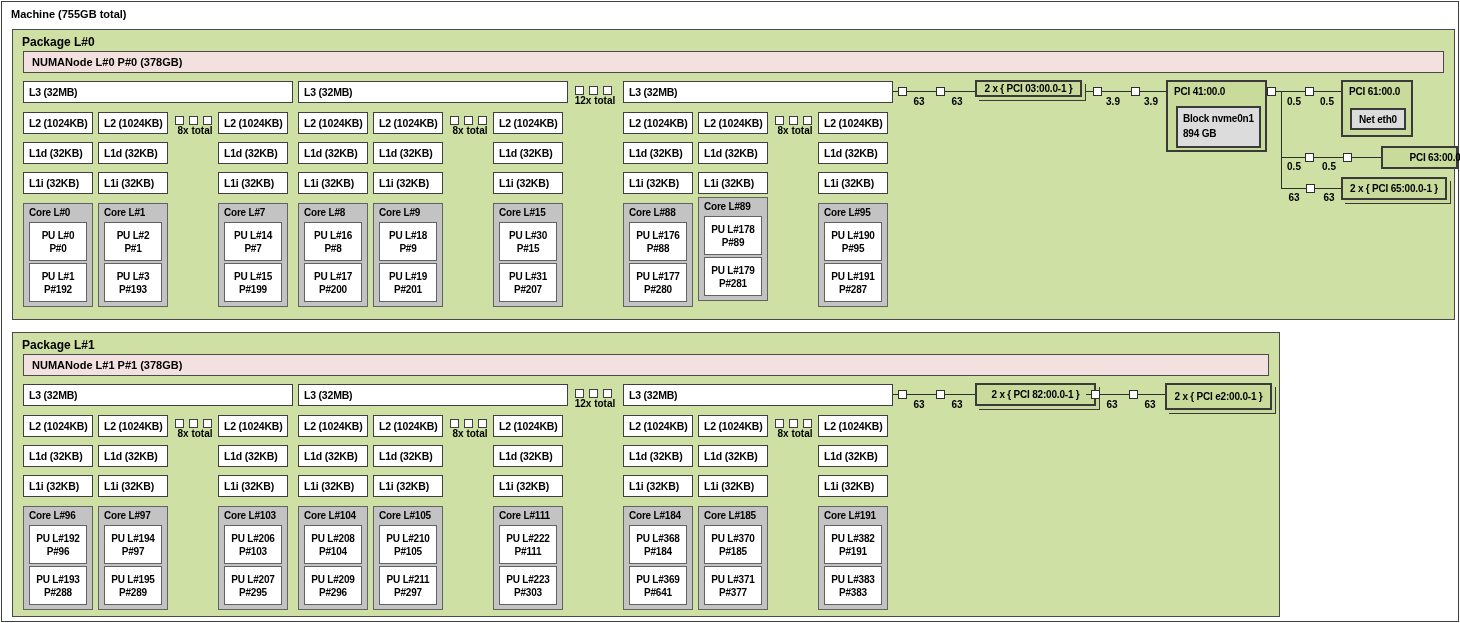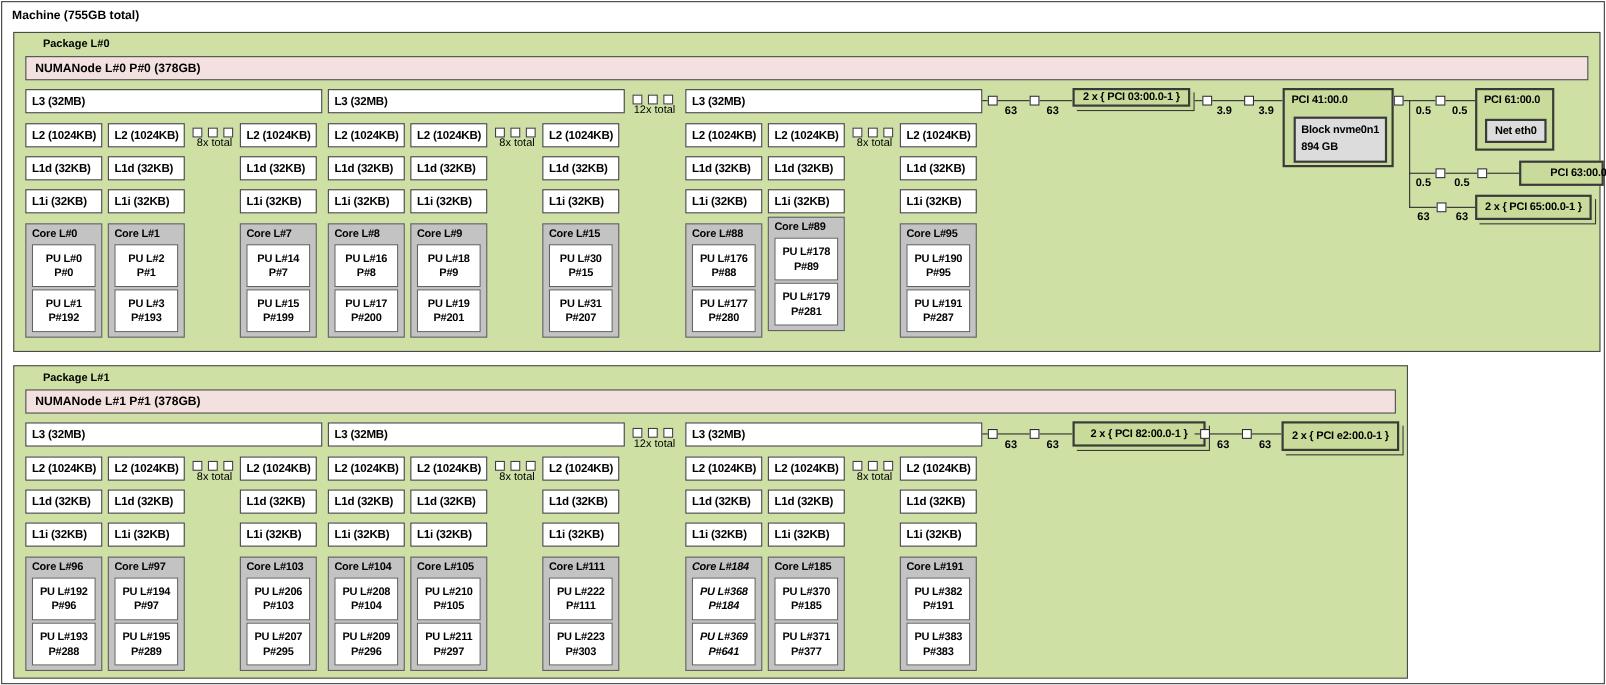--- a/index.html
+++ b/index.html
@@ -1,28 +1,28 @@
 <!DOCTYPE html>
 <html><head>
 <meta charset="utf-8">
 <style>
   html,body{margin:0;padding:0;background:#fff;}
   body{width:1460px;height:623px;position:relative;font-family:"Liberation Sans",sans-serif;color:#000;}
   .machine{position:absolute;left:1px;top:1px;width:1456px;height:619px;border:1px solid #3f3f3f;background:#fff;}
   .machine-label{position:absolute;left:9px;top:6px;font-size:11px;font-weight:bold;white-space:nowrap;}
   .package{position:absolute;background:#cfe0a5;border:1px solid #4a4a4a;box-sizing:border-box;}
-  .pkg-label{position:absolute;left:26px;top:5px;font-size:10px;font-weight:bold;white-space:nowrap;}
+  .pkg-label{position:absolute;left:9px;top:5px;font-size:12px;font-weight:bold;white-space:nowrap;}
   .numanode{position:absolute;left:10px;right:10px;top:21px;height:22px;background:#f3e1e0;border:1px solid #4a4a4a;box-sizing:border-box;display:flex;align-items:center;padding:0 8px;font-size:11px;font-weight:bold;white-space:nowrap;}
   .cache{position:absolute;height:22px;background:#fff;border:1px solid #3f3f3f;box-sizing:border-box;display:flex;align-items:center;padding:0 5px;font-size:10.5px;font-weight:bold;white-space:nowrap;letter-spacing:-0.2px;}
   .core{position:absolute;width:70px;height:104px;background:#c3c3c3;border:1px solid #626262;box-sizing:border-box;}
   .core-label{position:absolute;left:5px;top:3px;font-size:10px;font-weight:bold;white-space:nowrap;letter-spacing:-0.2px;}
   .pu{position:absolute;left:5px;width:58px;height:39px;background:#fff;border:1px solid #626262;box-sizing:border-box;display:flex;flex-direction:column;align-items:center;justify-content:center;font-size:10px;font-weight:bold;line-height:13px;white-space:nowrap;letter-spacing:-0.2px;}
   .pu.pu1{top:18px;} .pu.pu2{top:59px;}
   .msq{position:absolute;width:7px;height:7px;background:#fff;border:1px solid #3f3f3f;}
-  .mlabel{position:absolute;width:56px;font-size:10px;font-weight:normal;text-align:center;white-space:nowrap;}
+  .mlabel{position:absolute;width:56px;font-size:10px;font-weight:bold;text-align:center;white-space:nowrap;}
   .pci-line{position:absolute;height:1px;background:#2e2e2e;}
   .pci-vline{position:absolute;width:1px;background:#2e2e2e;}
   .pci-sq{position:absolute;width:7px;height:7px;background:#fff;border:1px solid #2e2e2e;}
   .pci-lbl{position:absolute;font-size:10px;font-weight:bold;text-align:center;white-space:nowrap;}
   .pci-box{position:absolute;background:#c9db9b;border:2px solid #3a3a3a;box-sizing:border-box;font-size:10px;font-weight:bold;display:flex;align-items:center;justify-content:center;white-space:nowrap;letter-spacing:-0.2px;}
   .pci-box.tall{display:block;}
   .pci-box .pbl{position:absolute;left:6px;top:4px;}
   .stacked{box-shadow:3px 3px 0 0 #c9db9b, 4px 4px 0 0 #3a3a3a;}
   .dev{position:absolute;background:#dcdcdc;border:2px solid #3a3a3a;box-sizing:border-box;font-size:10px;font-weight:bold;line-height:15px;padding:3px 5px;white-space:nowrap;letter-spacing:-0.2px;}
   .dev.center{display:flex;align-items:center;justify-content:center;padding:0;}
@@ -341,21 +341,21 @@
           <div class="core-label">Core L#111</div>
           <div class="pu pu1">
             <div class="">PU L#222</div>
             <div class="">P#111</div>
           </div>
           <div class="pu pu2">
             <div class="">PU L#223</div>
             <div class="">P#303</div>
           </div>
         </div>
-        <div class="core" style="left: 610px; top: 173px; font-style: italic;">
+        <div class="core" style="left: 610px; top: 173px;">
           <div class="core-label">Core L#184</div>
           <div class="pu pu1">
             <div class="">PU L#368</div>
             <div class="">P#184</div>
           </div>
           <div class="pu pu2">
             <div class="">PU L#369</div>
             <div class="">P#641</div>
           </div>
         </div>

